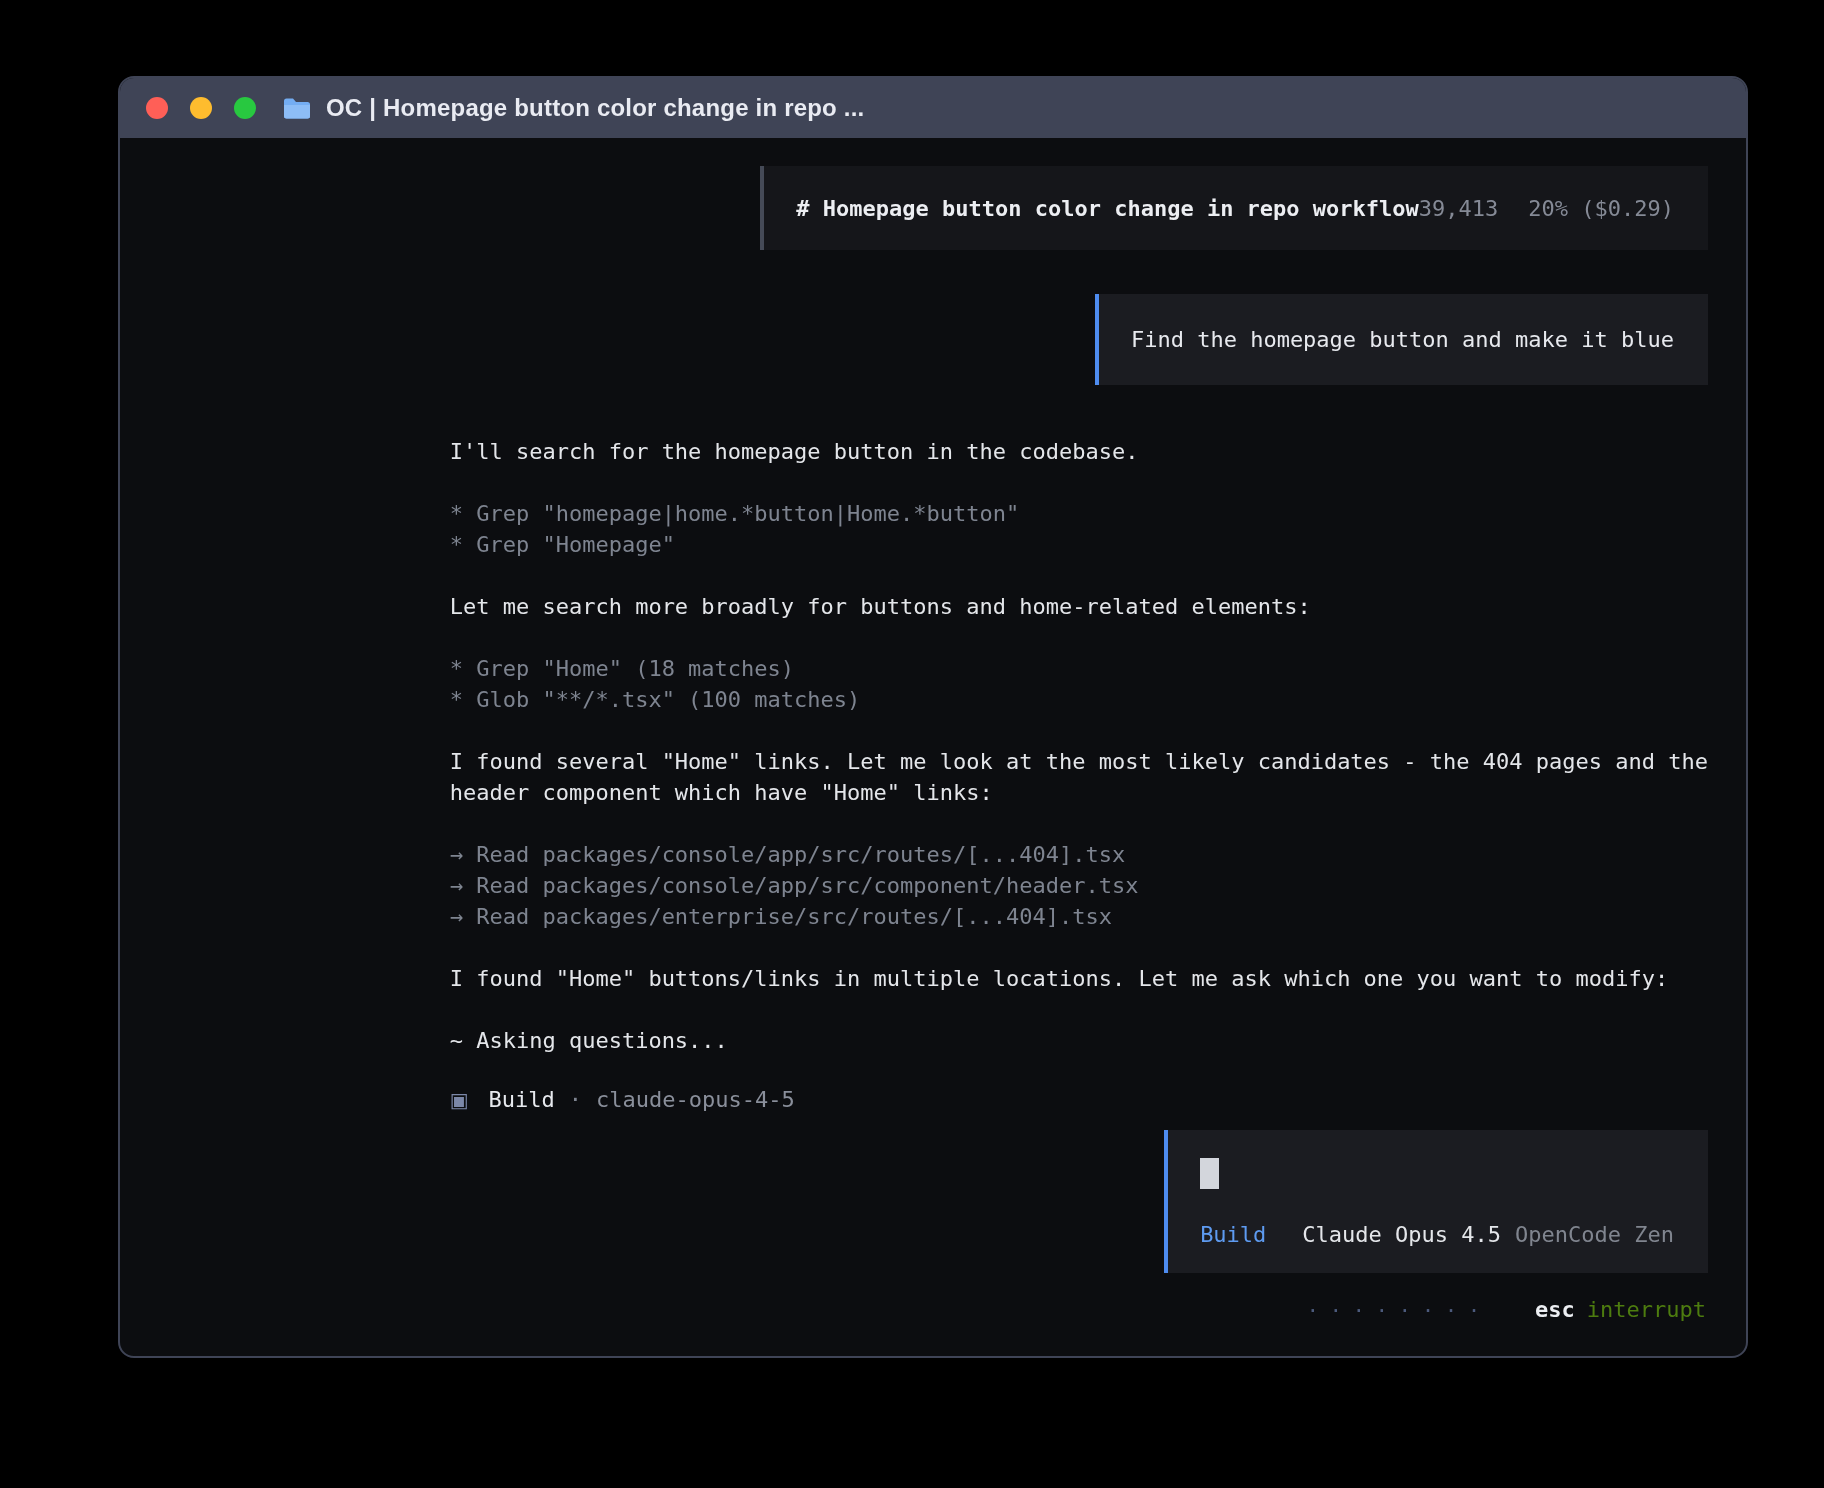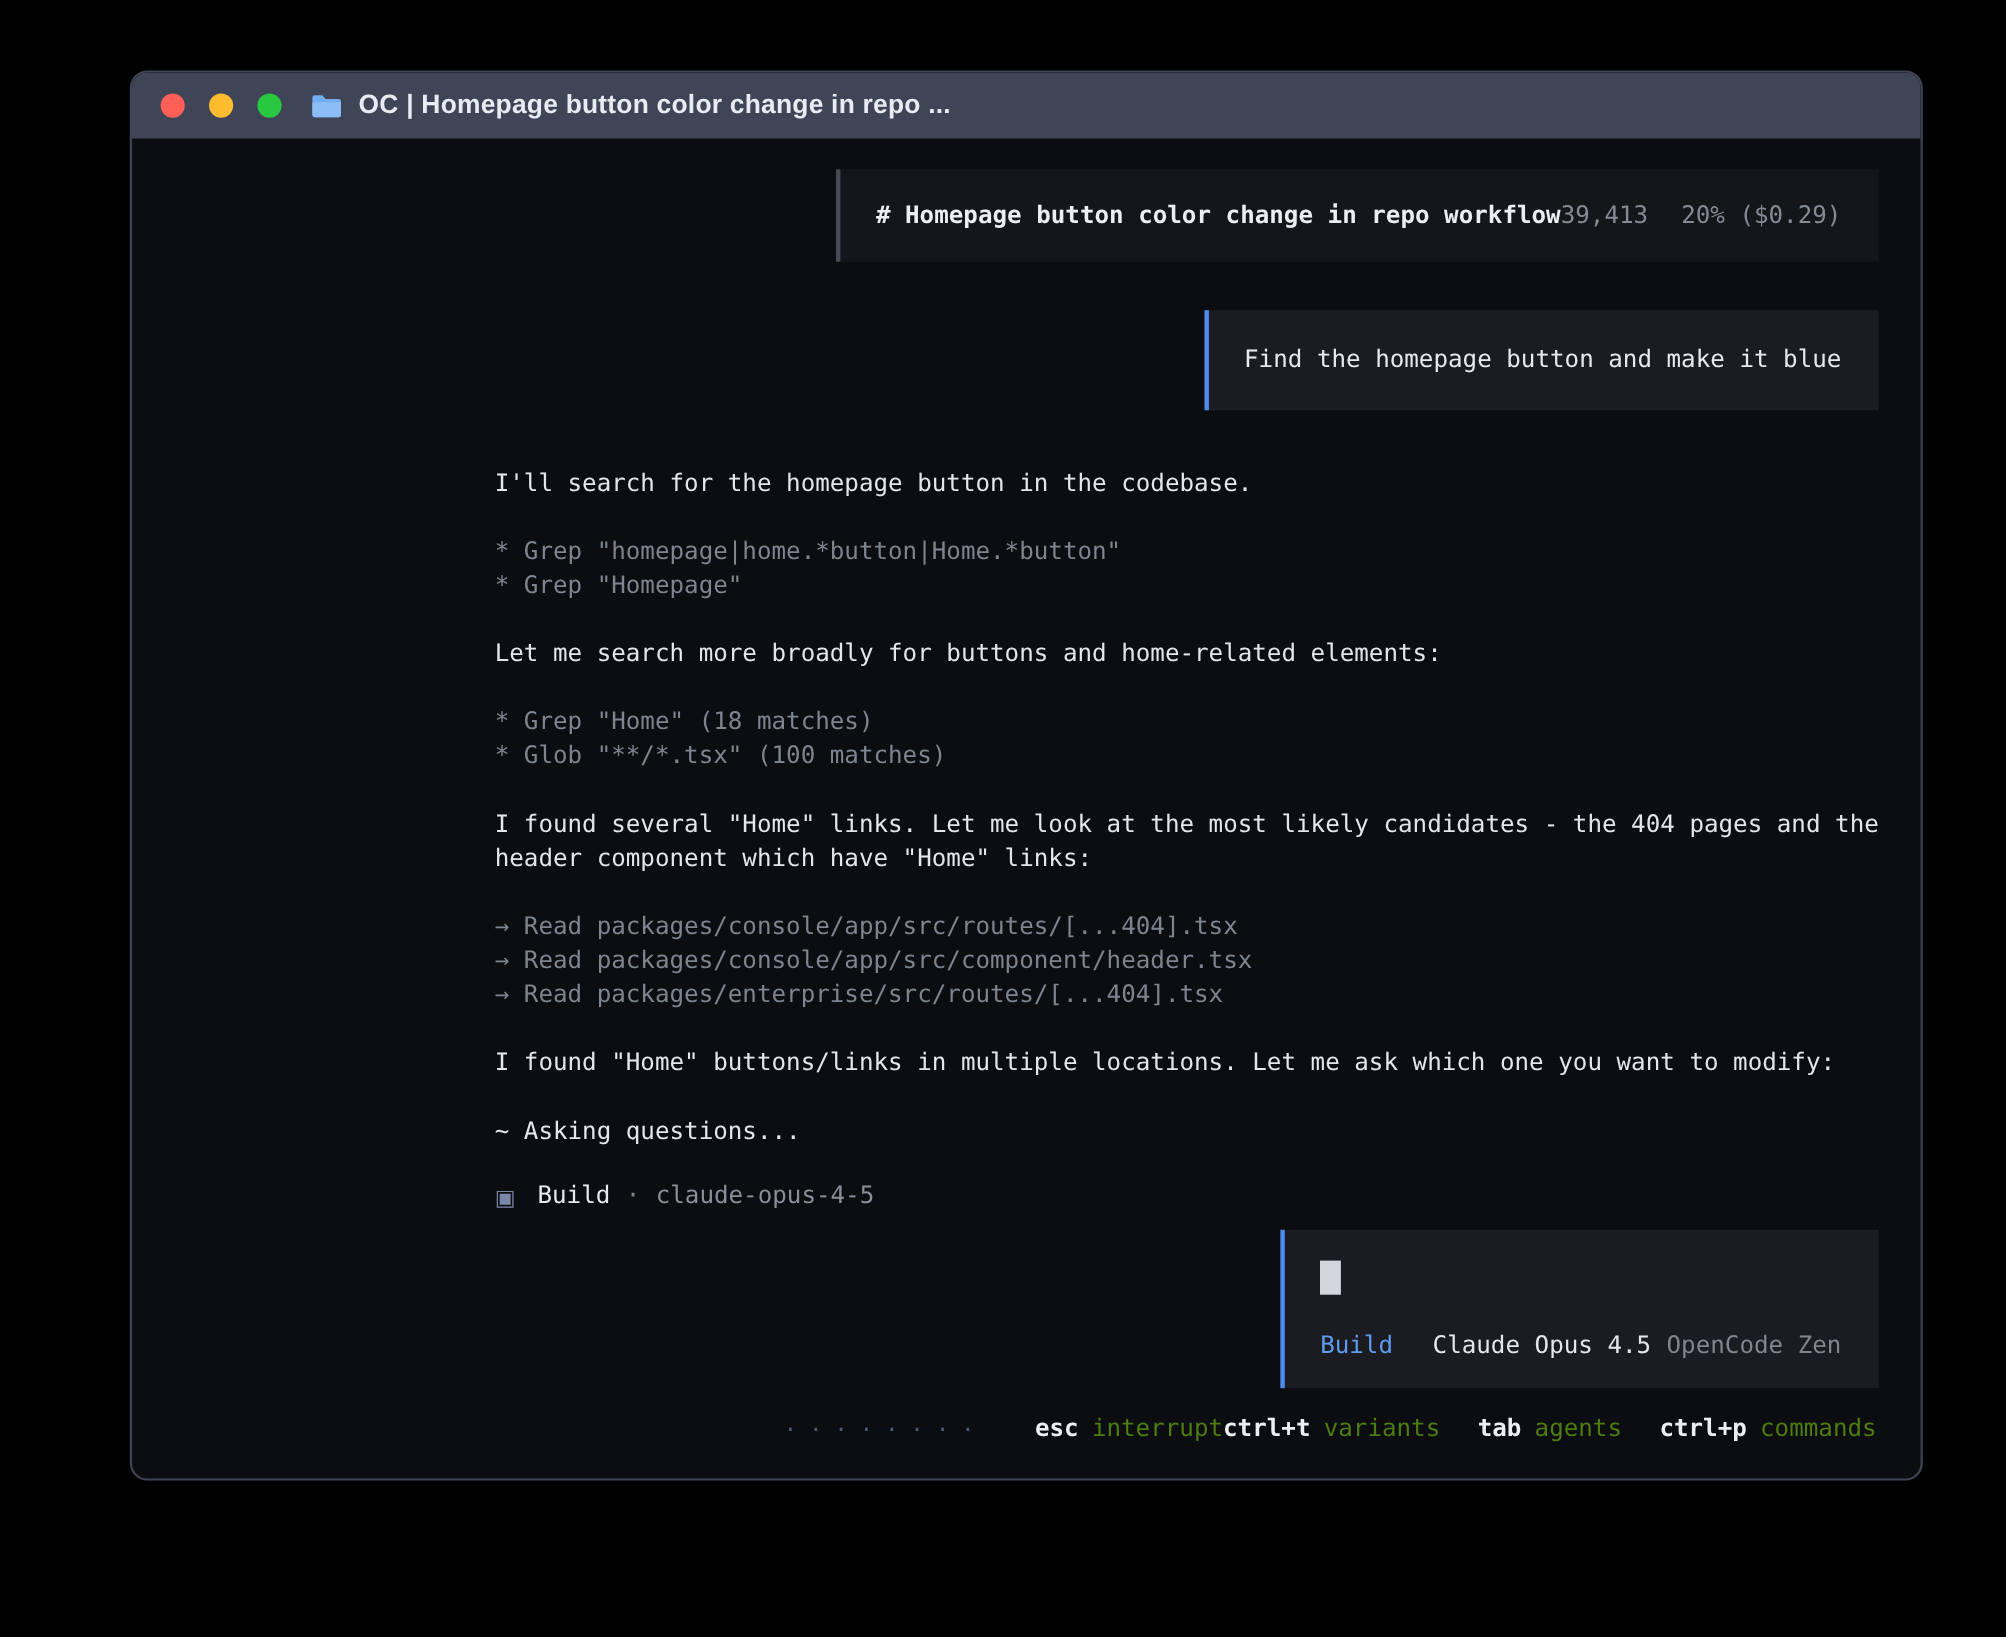--- a/index.html
+++ b/index.html
@@ -1,20 +1,20 @@
 <!DOCTYPE html>
 <html><head>
 <meta charset="utf-8">
 <style>
   * { margin:0; padding:0; box-sizing:border-box; }
   html,body { width:1824px; height:1488px; background:#000000; overflow:hidden; }
   body { font-family:"DejaVu Sans Mono", monospace; }
 
   .window {
-    position:absolute; left:118px; top:64px; width:1630px; height:1282px;
+    position:absolute; left:118px; top:76px; width:1630px; height:1282px;
     background:#0c0d10; border:2px solid #3f4456; border-radius:16px;
     overflow:hidden; display:flex; flex-direction:column;
   }
   .titlebar {
     height:60px; flex:0 0 60px; background:#3f4456;
     display:flex; align-items:center; padding:0 26px;
   }
   .traffic { display:flex; align-items:center; gap:22px; margin-right:26px; }
   .light { width:22px; height:22px; border-radius:50%; }
   .light.red { background:#ff5f57; }
@@ -157,30 +157,16 @@
         <span class="provider-name">OpenCode Zen</span>
       </div>
     </div>
 
     <div class="footer">
       <div class="footer-left">
         <span class="spinner-dots">········</span>
         <span class="key">esc</span>
         <span class="hint-label">interrupt</span>
       </div>
-      <div class="footer-shortcuts">
-          <span class="shortcut">
-            <span class="key">ctrl+t</span>
-            <span class="hint-label">variants</span>
-          </span>
-          <span class="shortcut">
-            <span class="key">tab</span>
-            <span class="hint-label">agents</span>
-          </span>
-          <span class="shortcut">
-            <span class="key">ctrl+p</span>
-            <span class="hint-label">commands</span>
-          </span>
-        </div>
     </div>
 
   </div>
 </div>
 
 </body></html>

